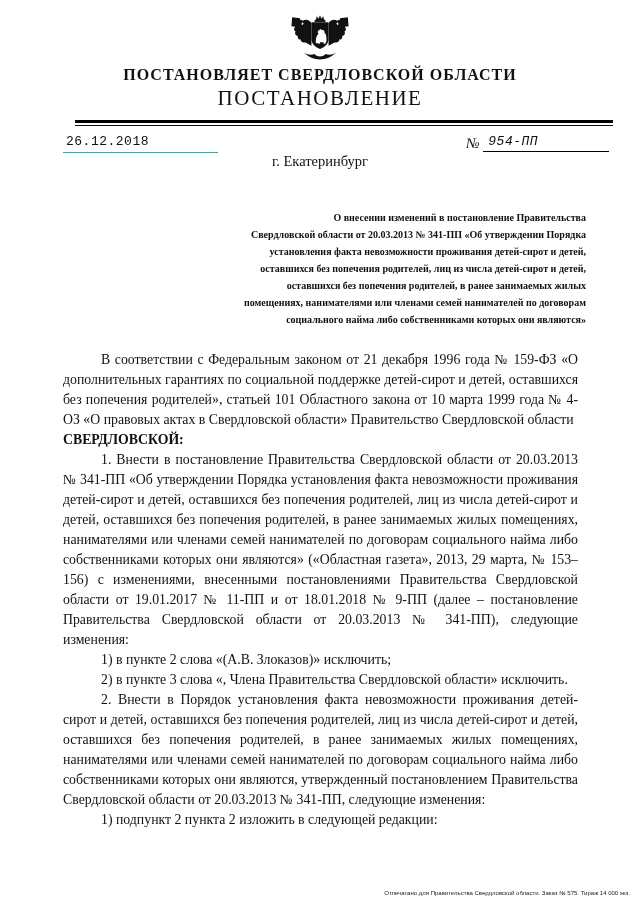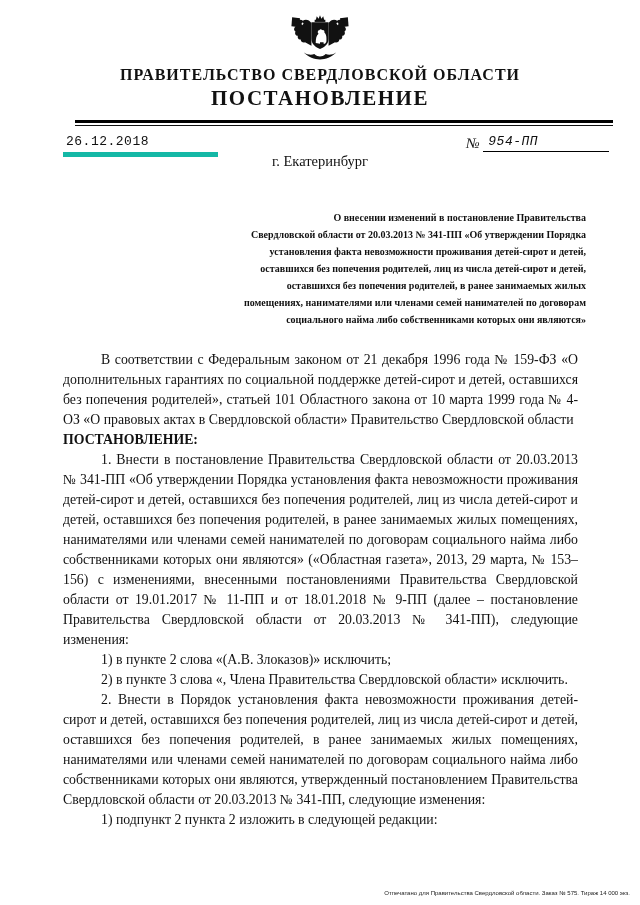--- a/index.html
+++ b/index.html
@@ -37,21 +37,21 @@
     font-size: 16px;
     letter-spacing: 1px;
     white-space: nowrap;
   }
   .doc-type {
     position: absolute;
     top: 86px;
     left: 0;
     width: 100%;
     text-align: center;
-    font-weight: bold;
+    font-weight: normal;
     font-size: 21px;
     letter-spacing: 1.5px;
     white-space: nowrap;
   }
 
   
   .top-rule {
     position: absolute;
     top: 120px;
     left: 75px;
@@ -60,21 +60,21 @@
     border-top: 3px solid #000;
     border-bottom: 1px solid #111;
   }
 
   .date-field {
     position: absolute;
     top: 134px;
     left: 63px;
     width: 152px;
     height: 18px;
-    border-bottom: 5px solid #14b8a6;
+    border-bottom: 1px solid #14b8a6;
     font-family: "Liberation Mono", monospace;
     font-size: 13px;
     padding-left: 3px;
     letter-spacing: 0.5px;
   }
   .num-wrap {
     position: absolute;
     top: 134px;
     left: 466px;
     height: 18px;
@@ -171,21 +171,21 @@
                M76,15 l-2,-2 -1,2 2,2 Z"></path>
 
       <path d="M38,13 H62 V36 C62,44 56,47.5 50,50.5 C44,47.5 38,44 38,36 Z"></path>
 
       <path fill="#fff" d="M44,42 C44,36 45,31 48,29 C46,27 47,24 49,24 C50,22.5 52,22.5 53,24 C55,23 57,25 56,27 C58,29 59,32 59,35 L59,39 C59,41 58,42 57,43 L55,43 L55,41 L50,41 L50,43 Z"></path>
 
       <path d="M27,55 C34,62 42,65 50,65 C58,65 66,62 73,55 C67,59 62,59 58,57.5 C55,60 52.5,61 50,61 C47.5,61 45,60 42,57.5 C38,59 33,59 27,55 Z"></path>
     </svg>
   </div>
 
-  <div class="org-name">ПРАВИТЕЛЬСТВО СВЕРДЛОВСКОЙ ОБЛАСТИ</div>
+  <div class="org-name">ПОСТАНОВЛЯЕТ СВЕРДЛОВСКОЙ ОБЛАСТИ</div>
   <div class="doc-type">ПОСТАНОВЛЕНИЕ</div>
 
   <div class="top-rule"></div>
 
   <div class="date-field">26.12.2018</div>
   <div class="num-wrap">
     <span class="num-sign">№</span>
     <span class="num-value">954-ПП</span>
   </div>
   <div class="city">г. Екатеринбург</div>
@@ -193,21 +193,21 @@
   <div class="doc-title">О внесении изменений в постановление Правительства
 Свердловской области от 20.03.2013 № 341-ПП «Об утверждении Порядка
 установления факта невозможности проживания детей-сирот и детей,
 оставшихся без попечения родителей, лиц из числа детей-сирот и детей,
 оставшихся без попечения родителей, в ранее занимаемых жилых
 помещениях, нанимателями или членами семей нанимателей по договорам
 социального найма либо собственниками которых они являются»</div>
 
   <div class="doc-body">
       <p>В соответствии с Федеральным законом от 21 декабря 1996 года № 159-ФЗ «О дополнительных гарантиях по социальной поддержке детей-сирот и детей, оставшихся без попечения родителей», статьей 101 Областного закона от 10 марта 1999 года № 4-ОЗ «О правовых актах в Свердловской области» Правительство Свердловской области</p>
-      <p class="bold-heading">ПОСТАНОВЛЕНИЕ:</p>
+      <p class="bold-heading">СВЕРДЛОВСКОЙ:</p>
       <p>1. Внести в постановление Правительства Свердловской области от 20.03.2013 № 341-ПП «Об утверждении Порядка установления факта невозможности проживания детей-сирот и детей, оставшихся без попечения родителей, лиц из числа детей-сирот и детей, оставшихся без попечения родителей, в ранее занимаемых жилых помещениях, нанимателями или членами семей нанимателей по договорам социального найма либо собственниками которых они являются» («Областная газета», 2013, 29 марта, № 153–156) с изменениями, внесенными постановлениями Правительства Свердловской области от 19.01.2017 № 11-ПП и от 18.01.2018 № 9-ПП (далее – постановление Правительства Свердловской области от 20.03.2013 № 341-ПП), следующие изменения:</p>
       <p>1) в пункте 2 слова «(А.В. Злоказов)» исключить;</p>
       <p>2) в пункте 3 слова «, Члена Правительства Свердловской области» исключить.</p>
       <p>2. Внести в Порядок установления факта невозможности проживания детей-сирот и детей, оставшихся без попечения родителей, лиц из числа детей-сирот и детей, оставшихся без попечения родителей, в ранее занимаемых жилых помещениях, нанимателями или членами семей нанимателей по договорам социального найма либо собственниками которых они являются, утвержденный постановлением Правительства Свердловской области от 20.03.2013 № 341-ПП, следующие изменения:</p>
       <p>1) подпункт 2 пункта 2 изложить в следующей редакции:</p>
     </div>
 
   <div class="imprint">Отпечатано для Правительства Свердловской области. Заказ № 575. Тираж 14 000 экз.</div>
 
 </div>

